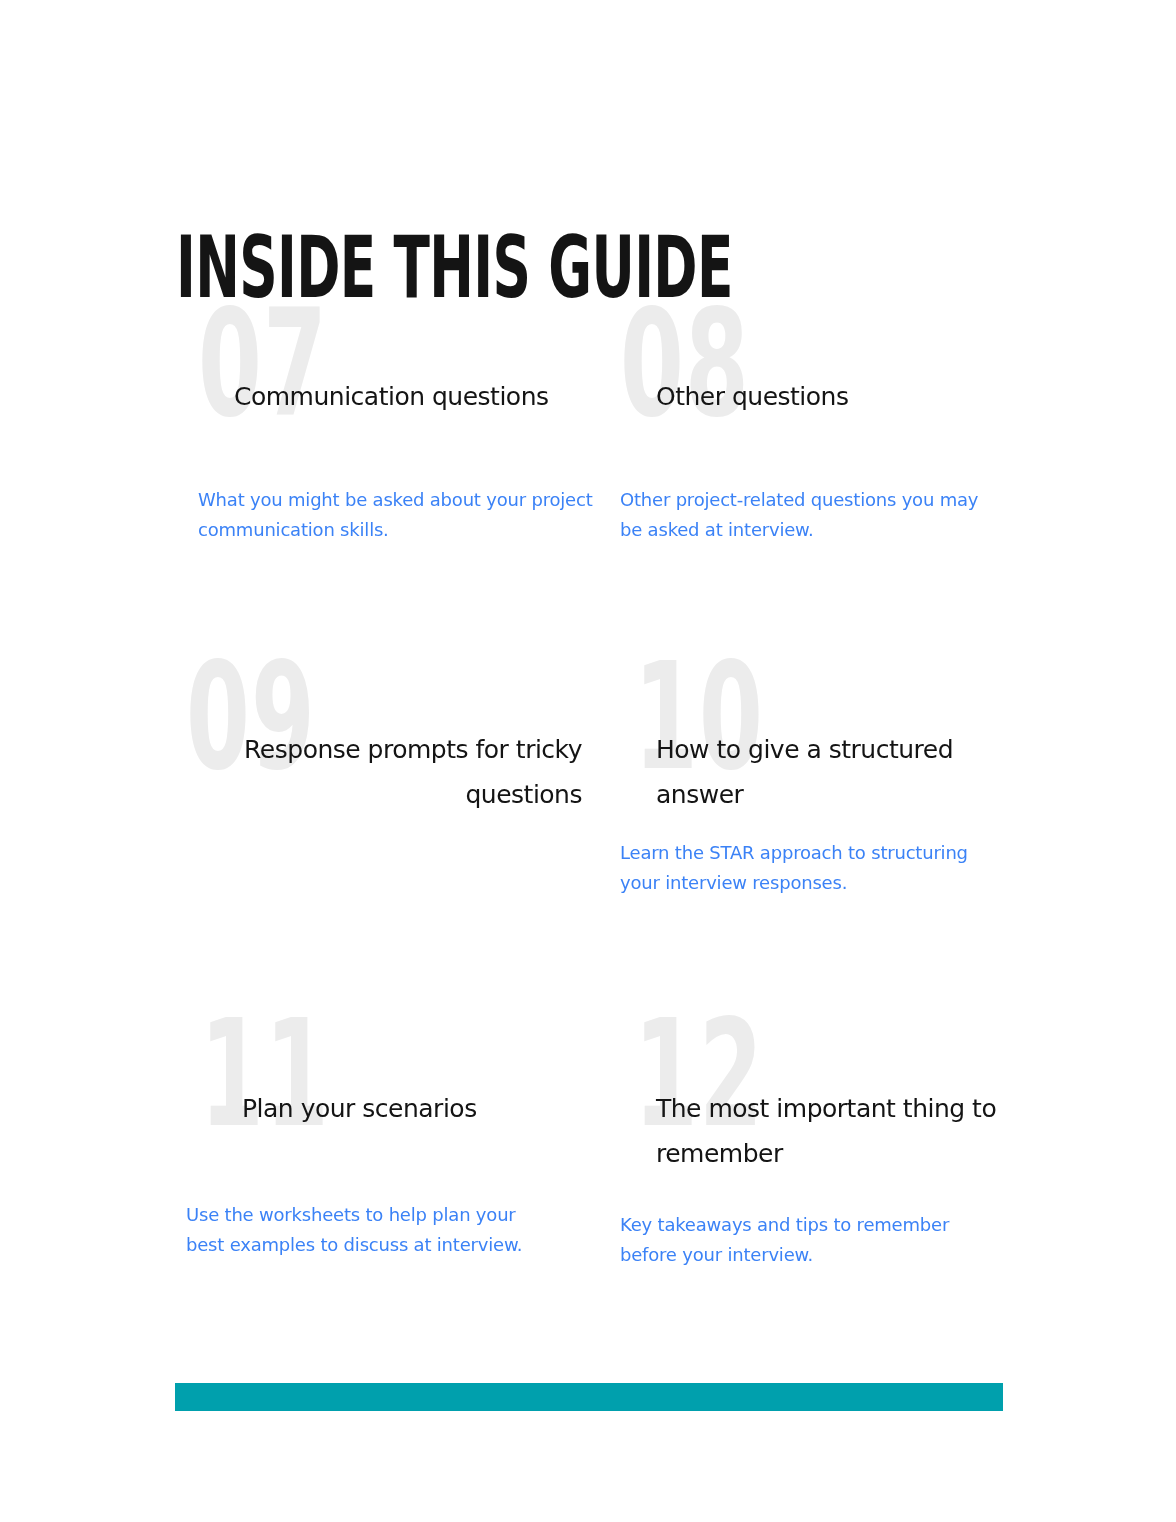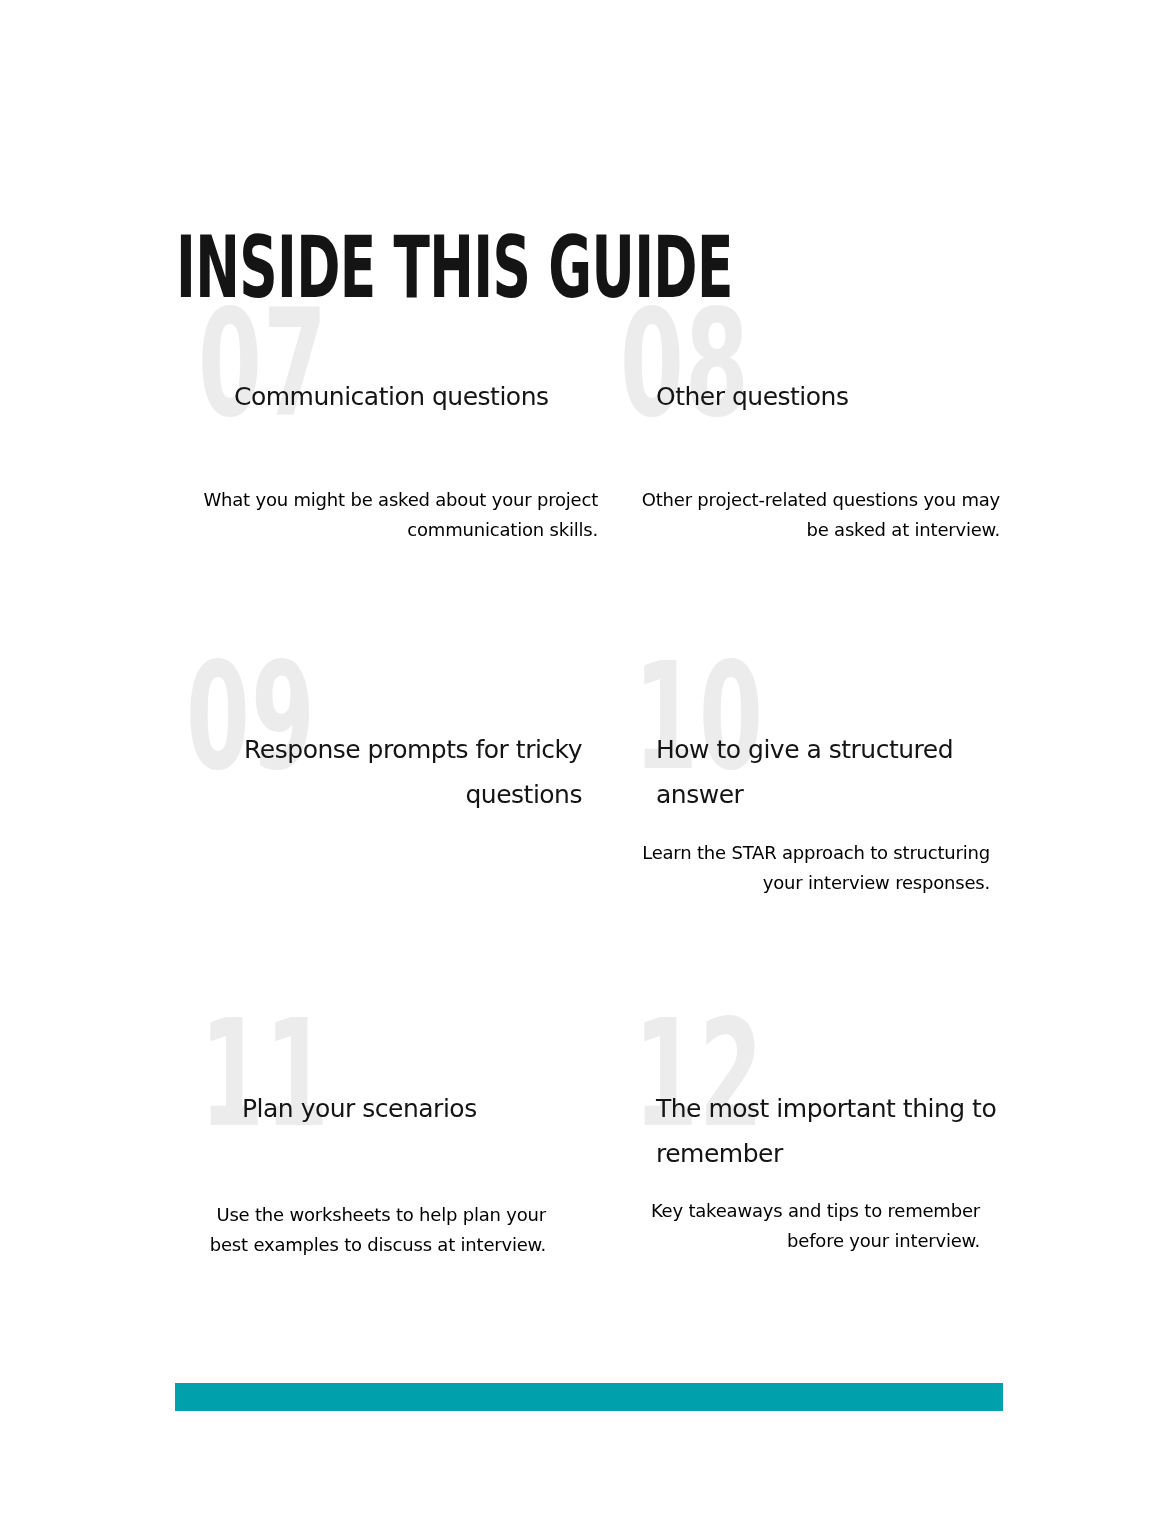--- a/index.html
+++ b/index.html
@@ -21,21 +21,21 @@
     letter-spacing: 2px;
   }
   .heading {
     position: absolute; left: 36px; top: 80px; width: 360px;
     font-family: "DejaVu Sans", sans-serif; font-size: 25px; line-height: 45px;
     color: #141414; letter-spacing: -0.5px;
   }
   .desc {
     position: absolute; left: 0; width: 400px;
     font-family: "DejaVu Sans", sans-serif; font-size: 18px; line-height: 30px;
-    color: #000000; letter-spacing: -0.2px; text-align: right;
+    color: #3b82f6; letter-spacing: -0.2px;
   }
   .bar { position: absolute; left: 175px; top: 1383px; width: 828px; height: 28px; }
 </style>
 </head>
 <body>
 
 <h1 class="title">INSIDE THIS GUIDE</h1>
 
 <div class="item" style="left:186px; top:290px;margin-left:12px;">
   <div class="num">07</div>
@@ -62,16 +62,16 @@
 
 <div class="item" style="left:186px; top:1000px;">
   <div class="num" style="left:14px;">11</div>
   <div class="heading" style="top:86px;margin-left:20px;">Plan your scenarios</div>
   <div class="desc" style="top:200px; width:360px;">Use the worksheets to help plan your best examples to discuss at interview.</div>
 </div>
 
 <div class="item" style="left:620px; top:1000px;">
   <div class="num" style="left:14px;">12</div>
   <div class="heading" style="top:86px; width:380px;">The most important thing to remember</div>
-  <div class="desc" style="top:196px; width:360px;">Key takeaways and tips to remember before your interview.</div>
+  <div class="desc" style="top:210px; width:360px;">Key takeaways and tips to remember before your interview.</div>
 </div>
 
 <div class="bar" style="background: rgb(0, 160, 173);"></div>
 
 </body></html>

